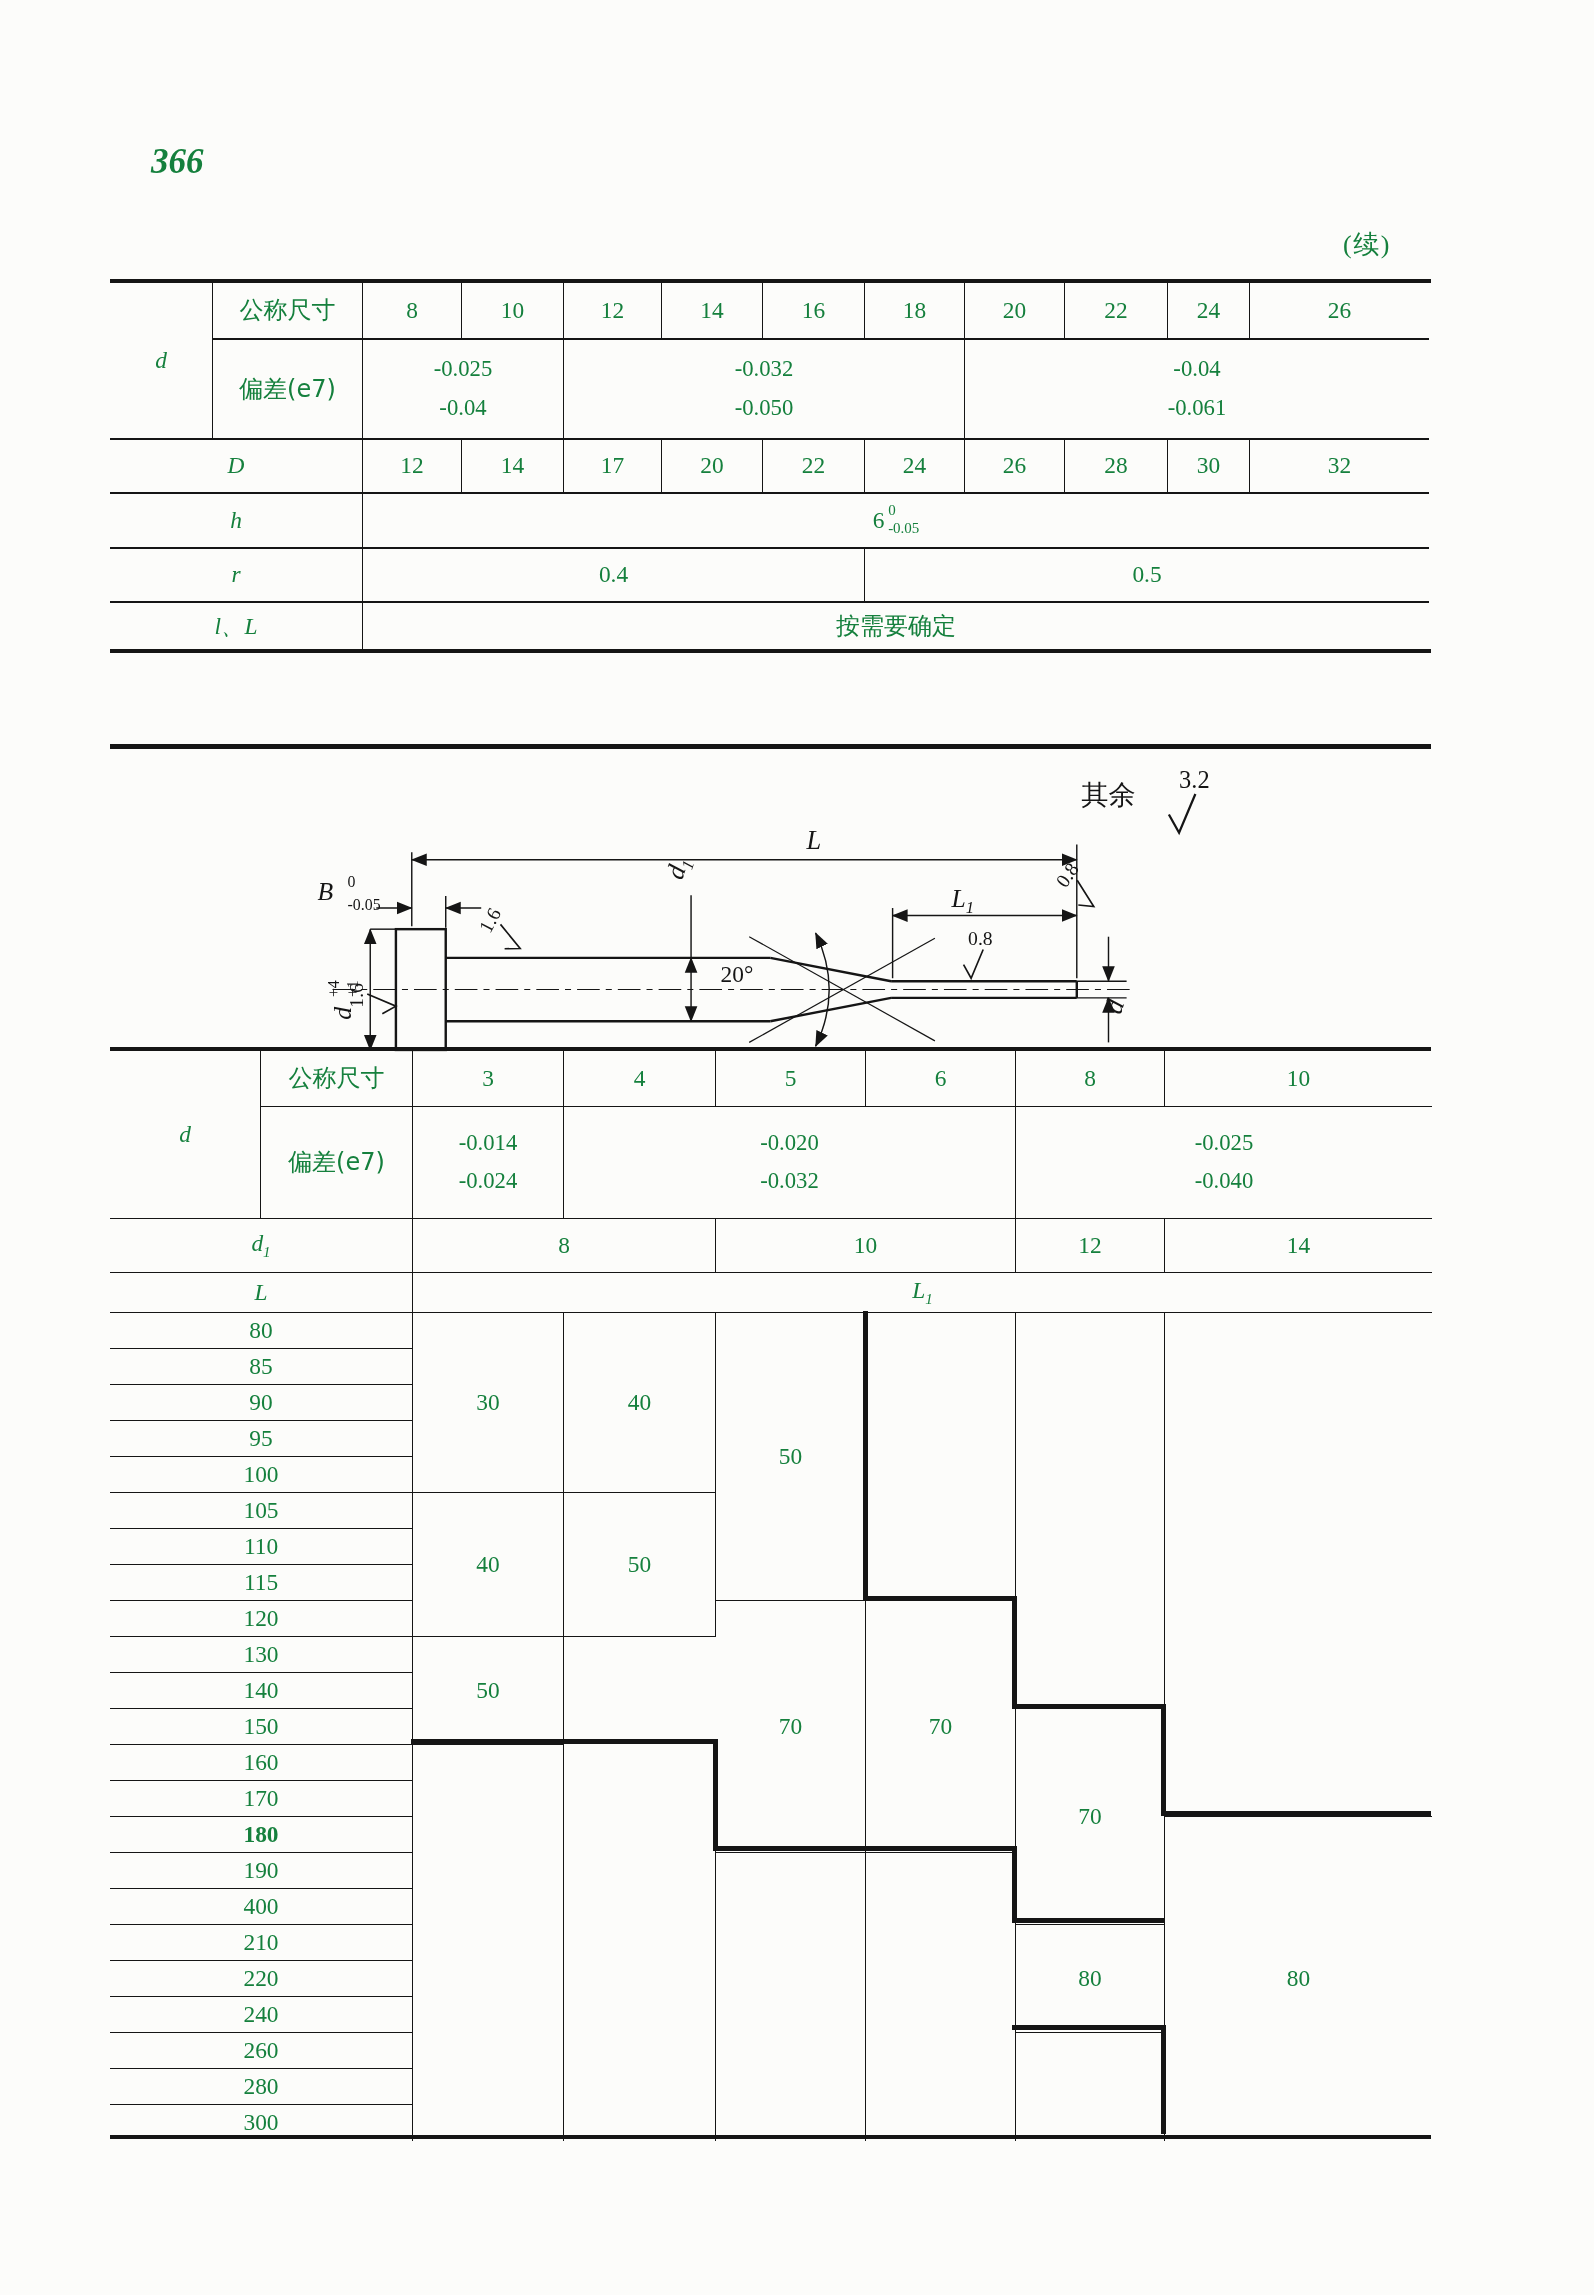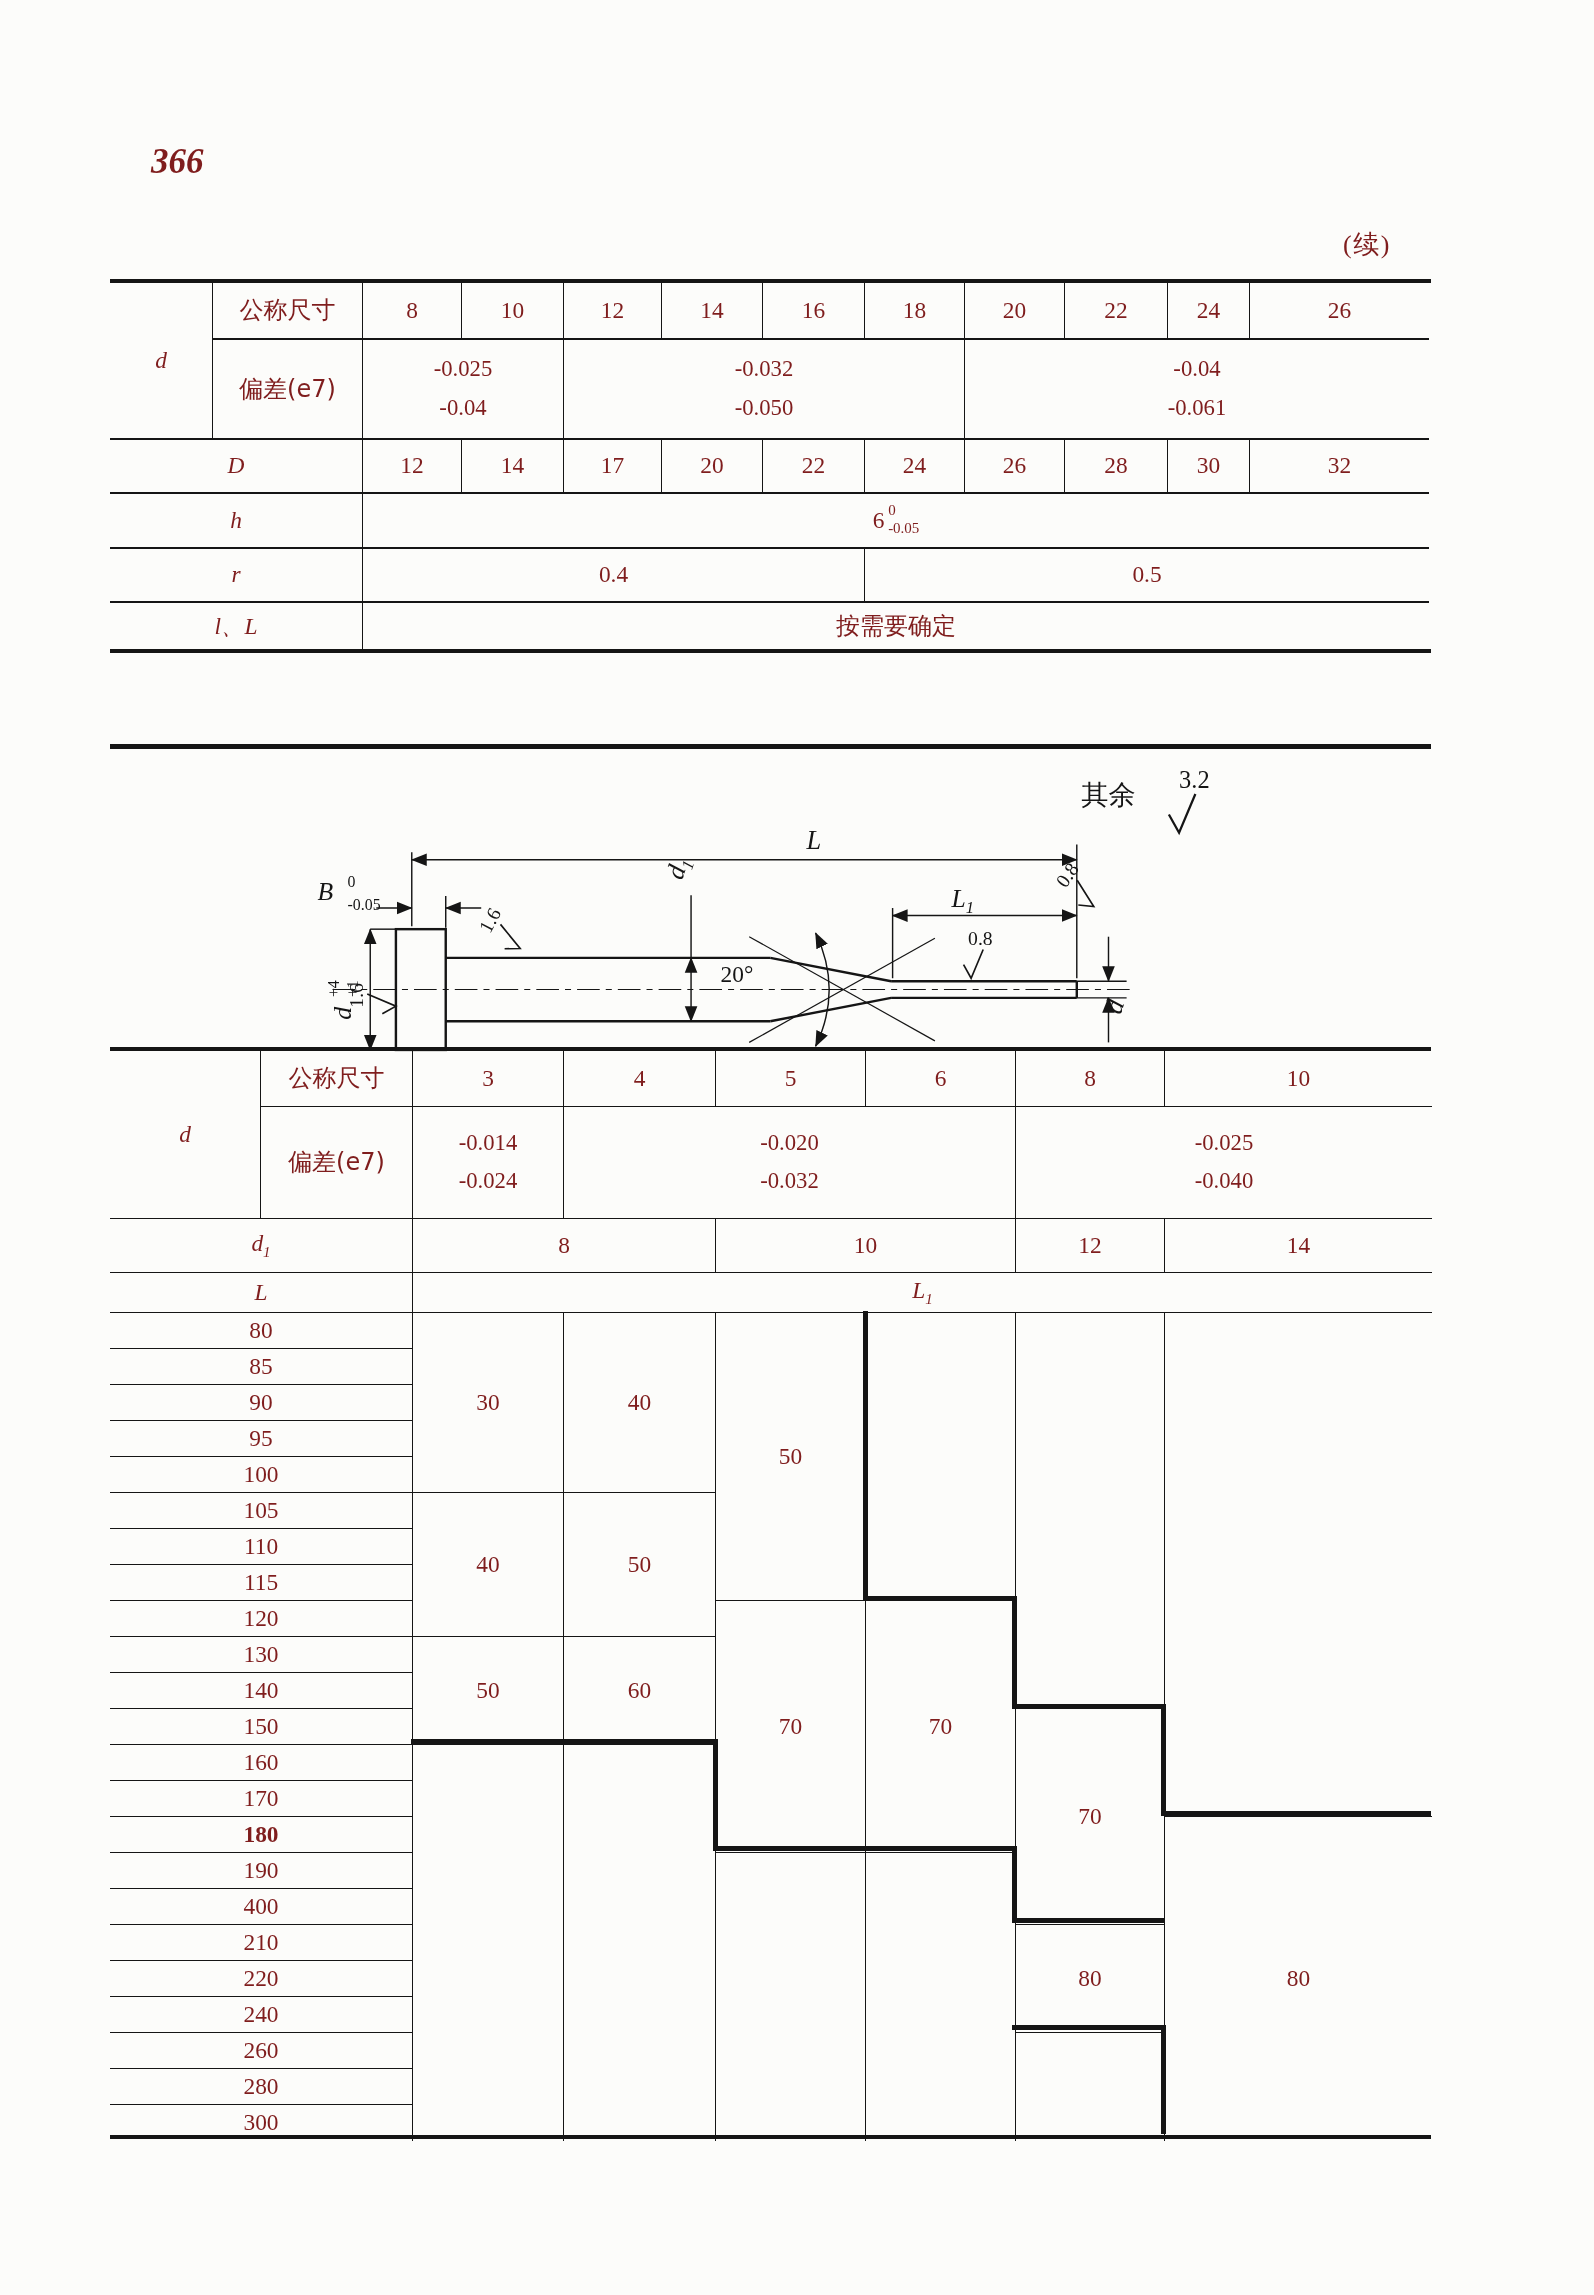--- a/index.html
+++ b/index.html
@@ -1,16 +1,16 @@
 <!DOCTYPE html>
 <html style="font-size:12px"><head>
 <meta charset="utf-8">
 <style>
   html,body{margin:0;padding:0;background:#e8e8e4;}
-  .page{position:relative;width:1595px;height:2295px;background:#fcfcfa;color:#7f1d1d;
+  .page{position:relative;width:1595px;height:2295px;background:#fcfcfa;color:#15803d;
         font-family:"Liberation Serif","DejaVu Serif",serif;overflow:hidden;}
   .abs{position:absolute;}
   .pageno{font-style:italic;font-weight:600;font-size:35px;}
   .contd{font-size:26px;letter-spacing:1.5px;}
   .titlebar{left:110px;top:680px;width:1321px;text-align:center;font-size:30px;font-weight:bold;
             font-family:"DejaVu Sans","Liberation Sans",sans-serif;}
   .unitnote{font-weight:normal;font-size:25px;position:absolute;right:0;top:3px;
             font-family:"Liberation Serif",serif;}
   .rule{background:#151515;}
   
@@ -401,23 +401,20 @@
         <div class="cell br bb2" style="grid-area: 10 / 2 / 13 / 3;">
           <span>50</span>
         </div>
         <div class="cell br " style="grid-area: 13 / 2 / 24 / 3;"></div>
         <div class="cell br bb2" style="grid-area: 1 / 3 / 6 / 4;">
           <span>40</span>
         </div>
         <div class="cell br bb2" style="grid-area: 6 / 3 / 10 / 4;">
           <span>50</span>
         </div>
-        <div class="cell br bb2" style="grid-area: 10 / 3 / 13 / 4;">
-          <span>60</span>
-        </div>
         <div class="cell br " style="grid-area: 13 / 3 / 24 / 4;"></div>
         <div class="cell br bb2" style="grid-area: 1 / 4 / 9 / 5;">
           <span>50</span>
         </div>
         <div class="cell br bb2" style="grid-area: 9 / 4 / 16 / 5;">
           <span>70</span>
         </div>
         <div class="cell br " style="grid-area: 16 / 4 / 24 / 5;"></div>
         <div class="cell br bb2" style="grid-area: 1 / 5 / 9 / 6;"></div>
         <div class="cell br bb2" style="grid-area: 9 / 5 / 16 / 6;">

